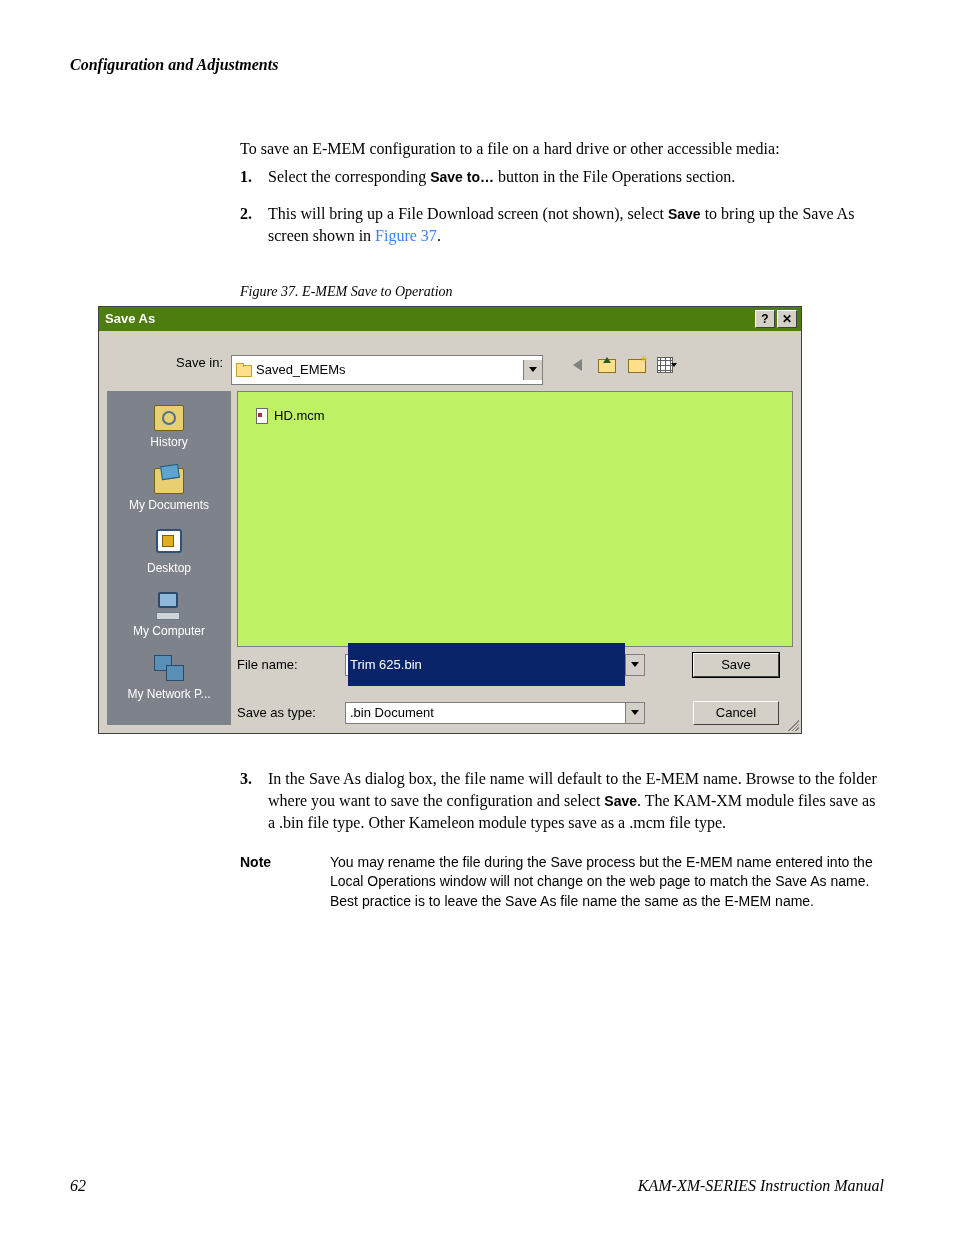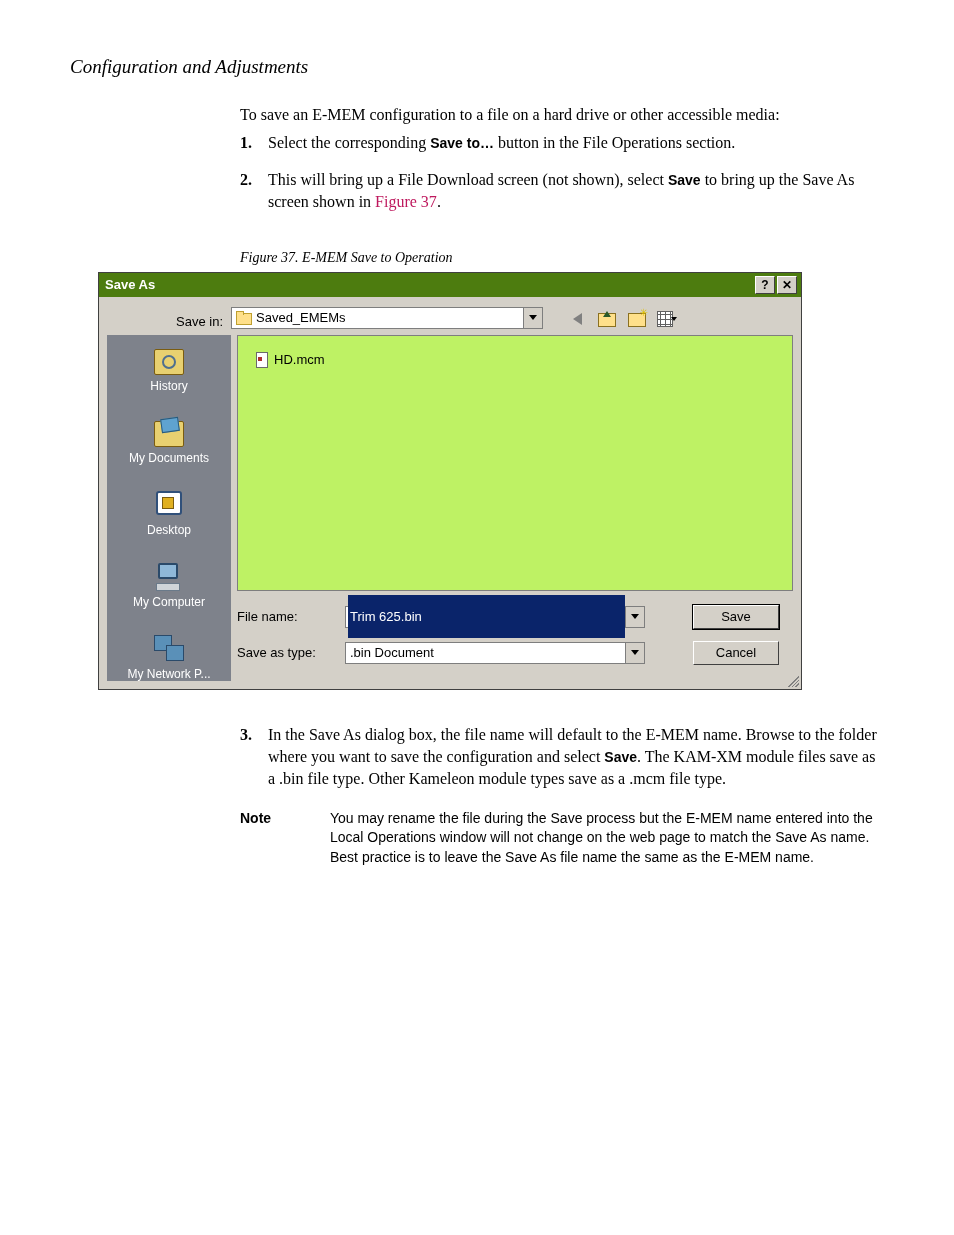--- a/index.html
+++ b/index.html
@@ -12,22 +12,23 @@
     width: 954px;
   }
   .page {
     padding: 56px 70px 40px 70px;
     box-sizing: border-box;
     min-height: 1235px;
     position: relative;
   }
   .header-title {
     font-style: italic;
-    font-size: 19px;
-    margin-bottom: 26px;
+    font-size: 16px;
+    margin-bottom: 64px;
+    font-weight: bold;
   }
   .body-content {
     margin-left: 170px;
     margin-right: 10px;
   }
   .para {
     margin-bottom: 6px;
     line-height: 1.4;
   }
   ol.steps {
@@ -45,21 +46,21 @@
     position: absolute;
     left: 0;
     font-weight: bold;
   }
   .bold-sans {
     font-family: Arial, Helvetica, sans-serif;
     font-weight: bold;
     font-size: 14px;
   }
   .link {
-    color: #be185d;
+    color: #3b82f6;
   }
   .fig-caption {
     font-style: italic;
     font-size: 14px;
     margin-top: 36px;
     margin-bottom: 6px;
     margin-left: 170px;
   }
   
   .dialog {
@@ -99,35 +100,36 @@
     align-items: center;
     justify-content: center;
     line-height: 1;
   }
   .dialog-body {
     background: #d4d0c8;
     padding: 10px 8px 8px 8px;
   }
   .save-in-row {
     display: flex;
-    align-items: flex-end;
+    align-items: flex-start;
     margin-bottom: 6px;
+    margin-top: 14px;
   }
   .save-in-label {
     width: 116px;
     text-align: right;
     padding-right: 8px;
   }
   .folder-combo {
     display: flex;
     align-items: center;
     border: 1px solid #7e7e7e;
     background: #fff;
     width: 312px;
-    height: 22px;
+    height: 30px;
     box-sizing: border-box;
   }
   .folder-combo .folder-ico {
     width: 16px; height: 14px;
     margin: 0 4px;
     position: relative;
   }
   .folder-ico::before {
     content: "";
     position: absolute;
@@ -254,21 +256,21 @@
     display: flex;
   }
   .places-bar {
     background: #7e828b;
     width: 124px;
     padding: 10px 2px 0 2px;
     box-sizing: border-box;
     display: flex;
     flex-direction: column;
     align-items: center;
-    gap: 24px;
+    gap: 15px;
   }
   .place-item {
     text-align: center;
     color: #fff;
     font-size: 12px;
     width: 100%;
   }
   .place-item .place-ico {
     width: 34px;
     height: 30px;
@@ -385,24 +387,24 @@
     box-sizing: border-box;
   }
   .file-ico::after {
     content: "";
     position: absolute;
     left: 4px; top: 5px; width: 4px; height: 4px;
     background: #b03030;
   }
   .bottom-form {
     margin-left: 6px;
-    margin-top: 14px;
+    margin-top: 6px;
     display: grid;
     grid-template-columns: 108px 300px auto;
-    row-gap: 12px;
+    row-gap: 24px;
     align-items: center;
   }
   .bottom-form .lbl {
     font-size: 13px;
   }
   .cb-wrap {
     border: 1px solid #7e7e7e;
     background: #fff;
     height: 22px;
     display: flex;
@@ -598,13 +600,17 @@
         <span>In the Save As dialog box, the file name will default to the E-MEM name. Browse to the folder where you want to save the configuration and select </span><span class="bold-sans">Save</span><span>. The KAM-XM module files save as a .bin file type. Other Kameleon module types save as a .mcm file type.</span>
       </li>
     </ol>
 
     <div class="note-row">
       <div class="note-label">Note</div>
       <div>You may rename the file during the Save process but the E-MEM name entered into the Local Operations window will not change on the web page to match the Save As name. Best practice is to leave the Save As file name the same as the E-MEM name.</div>
     </div>
   </div>
 
+  <div class="footer">
+    <span>62</span>
+    <span>KAM-XM-SERIES Instruction Manual</span>
+  </div>
 </div>
 
 </body></html>

